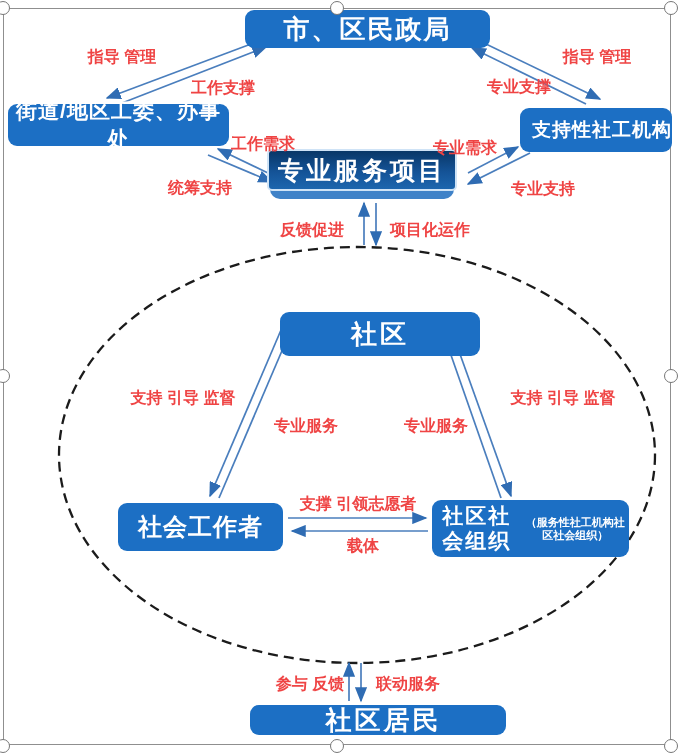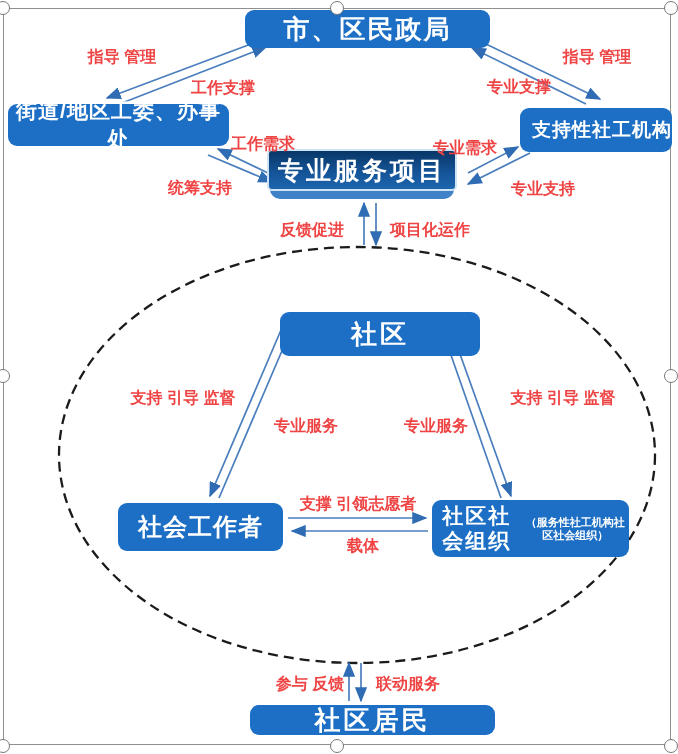--- a/index.html
+++ b/index.html
@@ -13,21 +13,21 @@
         display:flex;align-items:center;justify-content:center;text-align:center;
         z-index:2;letter-spacing:1px;}
   .node-bureau{left:245px;top:10px;width:245px;height:38px;font-size:26px;letter-spacing:2px;}
   .node-street{left:8px;top:104px;width:221px;height:42px;font-size:21px;align-items:center;}
   .node-support{left:520px;top:108px;width:152px;height:44px;font-size:19px;justify-content:flex-end;}
   .node-community{left:280px;top:267px;width:200px;height:44px;font-size:26px;letter-spacing:3px;margin-top:45px;}
   .node-workers{left:118px;top:503px;width:165px;height:48px;font-size:24px;}
   .node-org{left:432px;top:500px;width:197px;height:57px;flex-direction:row;line-height:1.15;}
   .node-org .org-title{font-size:21px;letter-spacing:2px;}
   .node-org .org-sub{font-size:11px;letter-spacing:0;}
-  .node-residents{left:250px;top:705px;width:245px;height:30px;font-size:26px;letter-spacing:3px;}
+  .node-residents{left:250px;top:705px;width:245px;height:30px;font-size:26px;letter-spacing:3px;padding-left:11px;}
   .project-wrap{position:absolute;left:267px;top:149px;width:190px;height:50px;z-index:2;}
   .project-backing{position:absolute;left:3px;top:10px;width:184px;height:40px;
         background:#3f82c8;border-radius:10px;}
   .project-box{position:absolute;left:0;top:0;width:186px;height:38px;
         background:linear-gradient(180deg,#093767 0%,#145397 55%,#1d66ae 100%);
         border:2px solid #cfe3f6;border-radius:5px;color:#fff;font-weight:700;font-size:25px;
         letter-spacing:3px;display:flex;align-items:center;justify-content:center;}
   .lbl{position:absolute;transform:translate(-50%,-50%);white-space:nowrap;
         font-weight:700;font-size:16px;color:#ef4444;z-index:3;}
   .handle{position:absolute;width:14px;height:14px;border-radius:50%;background:#fff;

